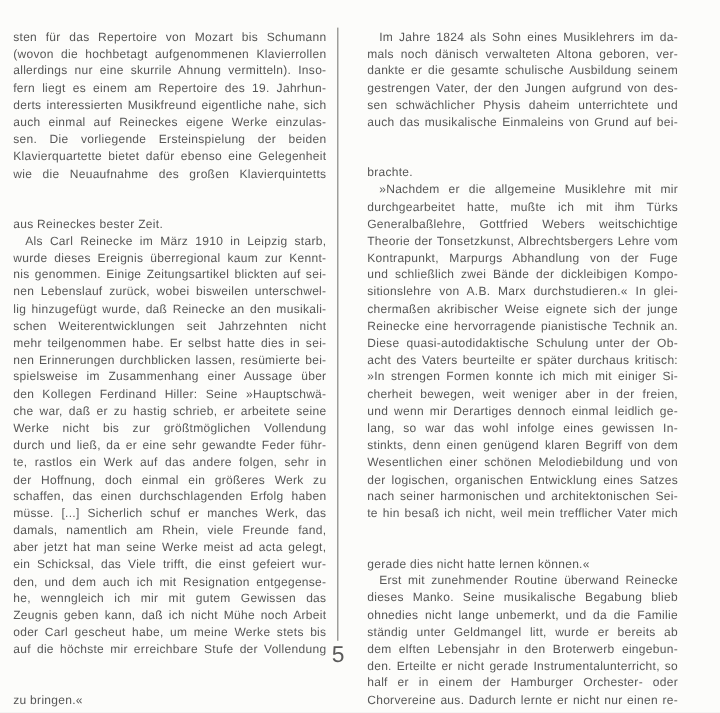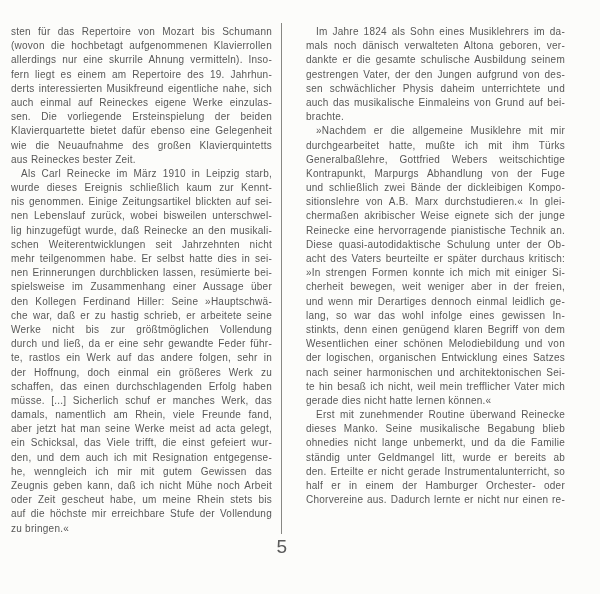--- a/index.html
+++ b/index.html
@@ -29,20 +29,21 @@
     letter-spacing: 0.25px;
     color: #575757;
     text-align: justify;
     text-align-last: justify;
     overflow: hidden;
     white-space: normal;
   }
   .line.noj {
     text-align: center;
     text-align-last: left;
+    margin-top: 28px;
   }
   .line.ind {
     text-indent: 10px;
   }
   .divider {
     position: absolute;
     left: 281px;
     top: 23px;
     width: 1px;
     height: 511px;
@@ -69,21 +70,21 @@
       <div class="line">(wovon die hochbetagt aufgenommenen Klavierrollen</div>
       <div class="line">allerdings nur eine skurrile Ahnung vermitteln). Inso-</div>
       <div class="line">fern liegt es einem am Repertoire des 19. Jahrhun-</div>
       <div class="line">derts interessierten Musikfreund eigentliche nahe, sich</div>
       <div class="line">auch einmal auf Reineckes eigene Werke einzulas-</div>
       <div class="line">sen. Die vorliegende Ersteinspielung der beiden</div>
       <div class="line">Klavierquartette bietet dafür ebenso eine Gelegenheit</div>
       <div class="line">wie die Neuaufnahme des großen Klavierquintetts</div>
       <div class="line noj">aus Reineckes bester Zeit.</div>
       <div class="line ind">Als Carl Reinecke im März 1910 in Leipzig starb,</div>
-      <div class="line">wurde dieses Ereignis schließlich kaum zur Kennt-</div>
+      <div class="line">wurde dieses Ereignis überregional kaum zur Kennt-</div>
       <div class="line">nis genommen. Einige Zeitungsartikel blickten auf sei-</div>
       <div class="line">nen Lebenslauf zurück, wobei bisweilen unterschwel-</div>
       <div class="line">lig hinzugefügt wurde, daß Reinecke an den musikali-</div>
       <div class="line">schen Weiterentwicklungen seit Jahrzehnten nicht</div>
       <div class="line">mehr teilgenommen habe. Er selbst hatte dies in sei-</div>
       <div class="line">nen Erinnerungen durchblicken lassen, resümierte bei-</div>
       <div class="line">spielsweise im Zusammenhang einer Aussage über</div>
       <div class="line">den Kollegen Ferdinand Hiller: Seine »Hauptschwä-</div>
       <div class="line">che war, daß er zu hastig schrieb, er arbeitete seine</div>
       <div class="line">Werke nicht bis zur größtmöglichen Vollendung</div>
@@ -91,36 +92,37 @@
       <div class="line">te, rastlos ein Werk auf das andere folgen, sehr in</div>
       <div class="line">der Hoffnung, doch einmal ein größeres Werk zu</div>
       <div class="line">schaffen, das einen durchschlagenden Erfolg haben</div>
       <div class="line">müsse. [...] Sicherlich schuf er manches Werk, das</div>
       <div class="line">damals, namentlich am Rhein, viele Freunde fand,</div>
       <div class="line">aber jetzt hat man seine Werke meist ad acta gelegt,</div>
       <div class="line">ein Schicksal, das Viele trifft, die einst gefeiert wur-</div>
       <div class="line">den, und dem auch ich mit Resignation entgegense-</div>
       <div class="line">he, wenngleich ich mir mit gutem Gewissen das</div>
       <div class="line">Zeugnis geben kann, daß ich nicht Mühe noch Arbeit</div>
-      <div class="line">oder Zeit gescheut habe, um meine Rhein stets bis</div>
+      <div class="line">oder Carl gescheut habe, um meine Werke stets bis</div>
       <div class="line">auf die höchste mir erreichbare Stufe der Vollendung</div>
       <div class="line noj">zu bringen.«</div>
     </div>
   <div class="divider"></div>
   <div class="col col-right" id="col-right">
       <div class="line ind">Im Jahre 1824 als Sohn eines Musiklehrers im da-</div>
       <div class="line">mals noch dänisch verwalteten Altona geboren, ver-</div>
       <div class="line">dankte er die gesamte schulische Ausbildung seinem</div>
       <div class="line">gestrengen Vater, der den Jungen aufgrund von des-</div>
       <div class="line">sen schwächlicher Physis daheim unterrichtete und</div>
       <div class="line">auch das musikalische Einmaleins von Grund auf bei-</div>
       <div class="line noj">brachte.</div>
       <div class="line ind">»Nachdem er die allgemeine Musiklehre mit mir</div>
       <div class="line">durchgearbeitet hatte, mußte ich mit ihm Türks</div>
       <div class="line">Generalbaßlehre, Gottfried Webers weitschichtige</div>
+      <div class="line">Theorie der Tonsetzkunst, Albrechtsbergers Lehre vom</div>
       <div class="line">Kontrapunkt, Marpurgs Abhandlung von der Fuge</div>
       <div class="line">und schließlich zwei Bände der dickleibigen Kompo-</div>
       <div class="line">sitionslehre von A.B. Marx durchstudieren.« In glei-</div>
       <div class="line">chermaßen akribischer Weise eignete sich der junge</div>
       <div class="line">Reinecke eine hervorragende pianistische Technik an.</div>
       <div class="line">Diese quasi-autodidaktische Schulung unter der Ob-</div>
       <div class="line">acht des Vaters beurteilte er später durchaus kritisch:</div>
       <div class="line">»In strengen Formen konnte ich mich mit einiger Si-</div>
       <div class="line">cherheit bewegen, weit weniger aber in der freien,</div>
       <div class="line">und wenn mir Derartiges dennoch einmal leidlich ge-</div>
@@ -128,18 +130,19 @@
       <div class="line">stinkts, denn einen genügend klaren Begriff von dem</div>
       <div class="line">Wesentlichen einer schönen Melodiebildung und von</div>
       <div class="line">der logischen, organischen Entwicklung eines Satzes</div>
       <div class="line">nach seiner harmonischen und architektonischen Sei-</div>
       <div class="line">te hin besaß ich nicht, weil mein trefflicher Vater mich</div>
       <div class="line noj">gerade dies nicht hatte lernen können.«</div>
       <div class="line ind">Erst mit zunehmender Routine überwand Reinecke</div>
       <div class="line">dieses Manko. Seine musikalische Begabung blieb</div>
       <div class="line">ohnedies nicht lange unbemerkt, und da die Familie</div>
       <div class="line">ständig unter Geldmangel litt, wurde er bereits ab</div>
+      <div class="line">dem elften Lebensjahr in den Broterwerb eingebun-</div>
       <div class="line">den. Erteilte er nicht gerade Instrumentalunterricht, so</div>
       <div class="line">half er in einem der Hamburger Orchester- oder</div>
       <div class="line">Chorvereine aus. Dadurch lernte er nicht nur einen re-</div>
     </div>
   <div class="pagenum">5</div>
 </div>
 
 </body></html>

